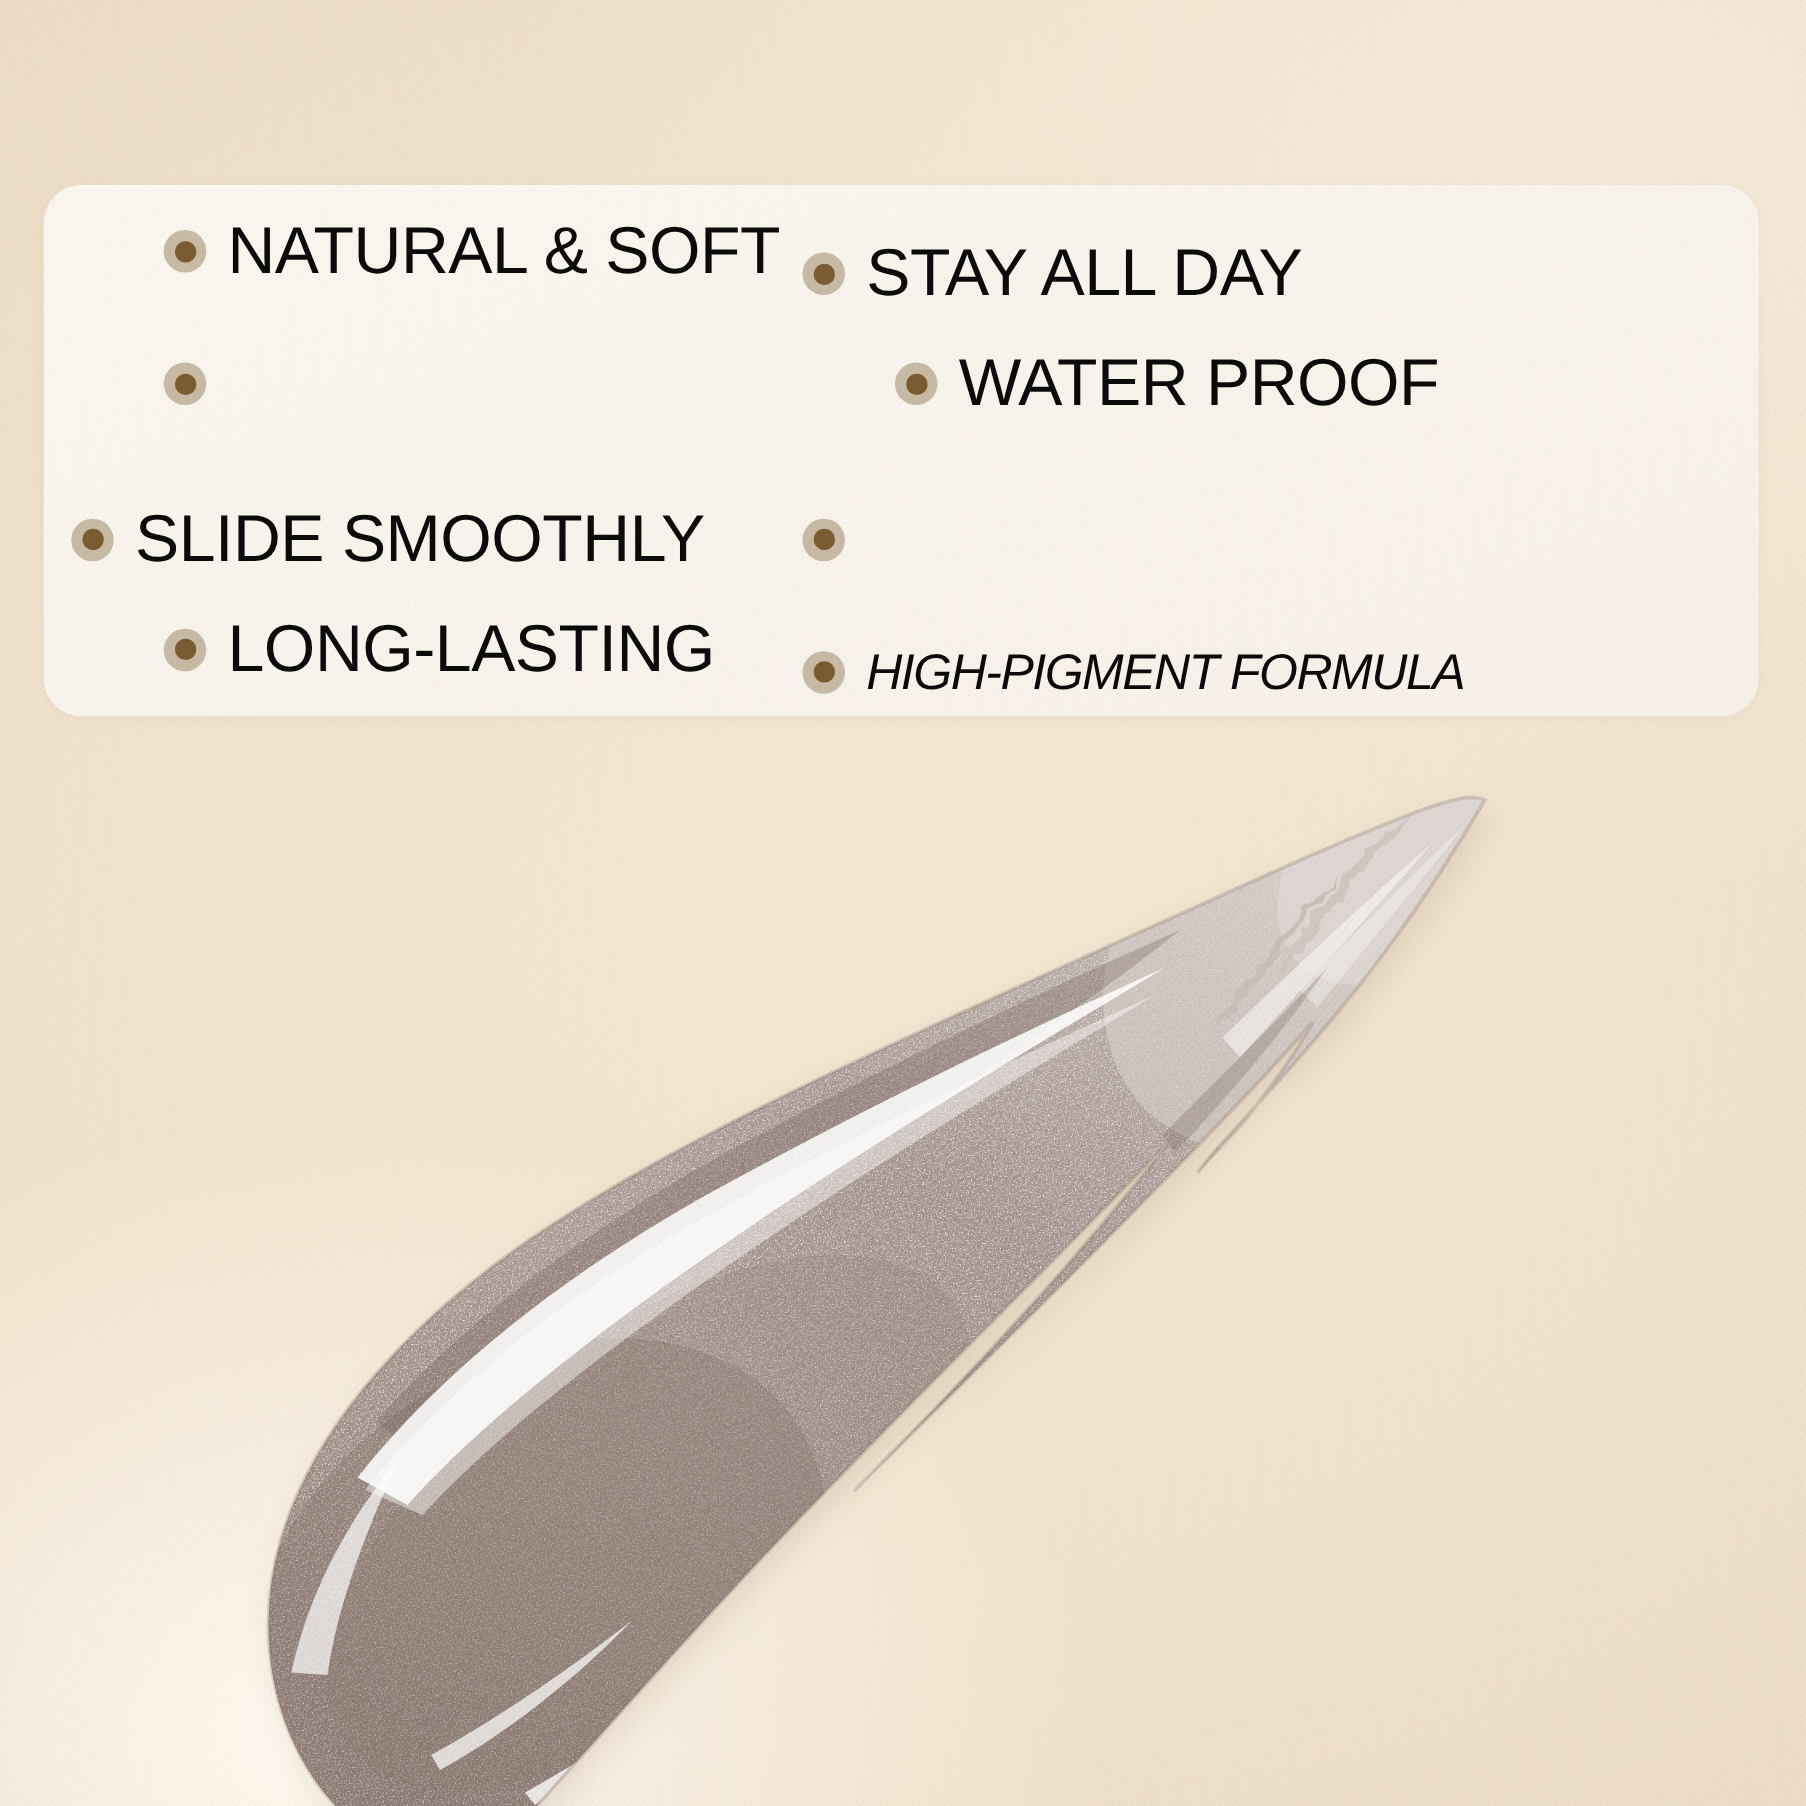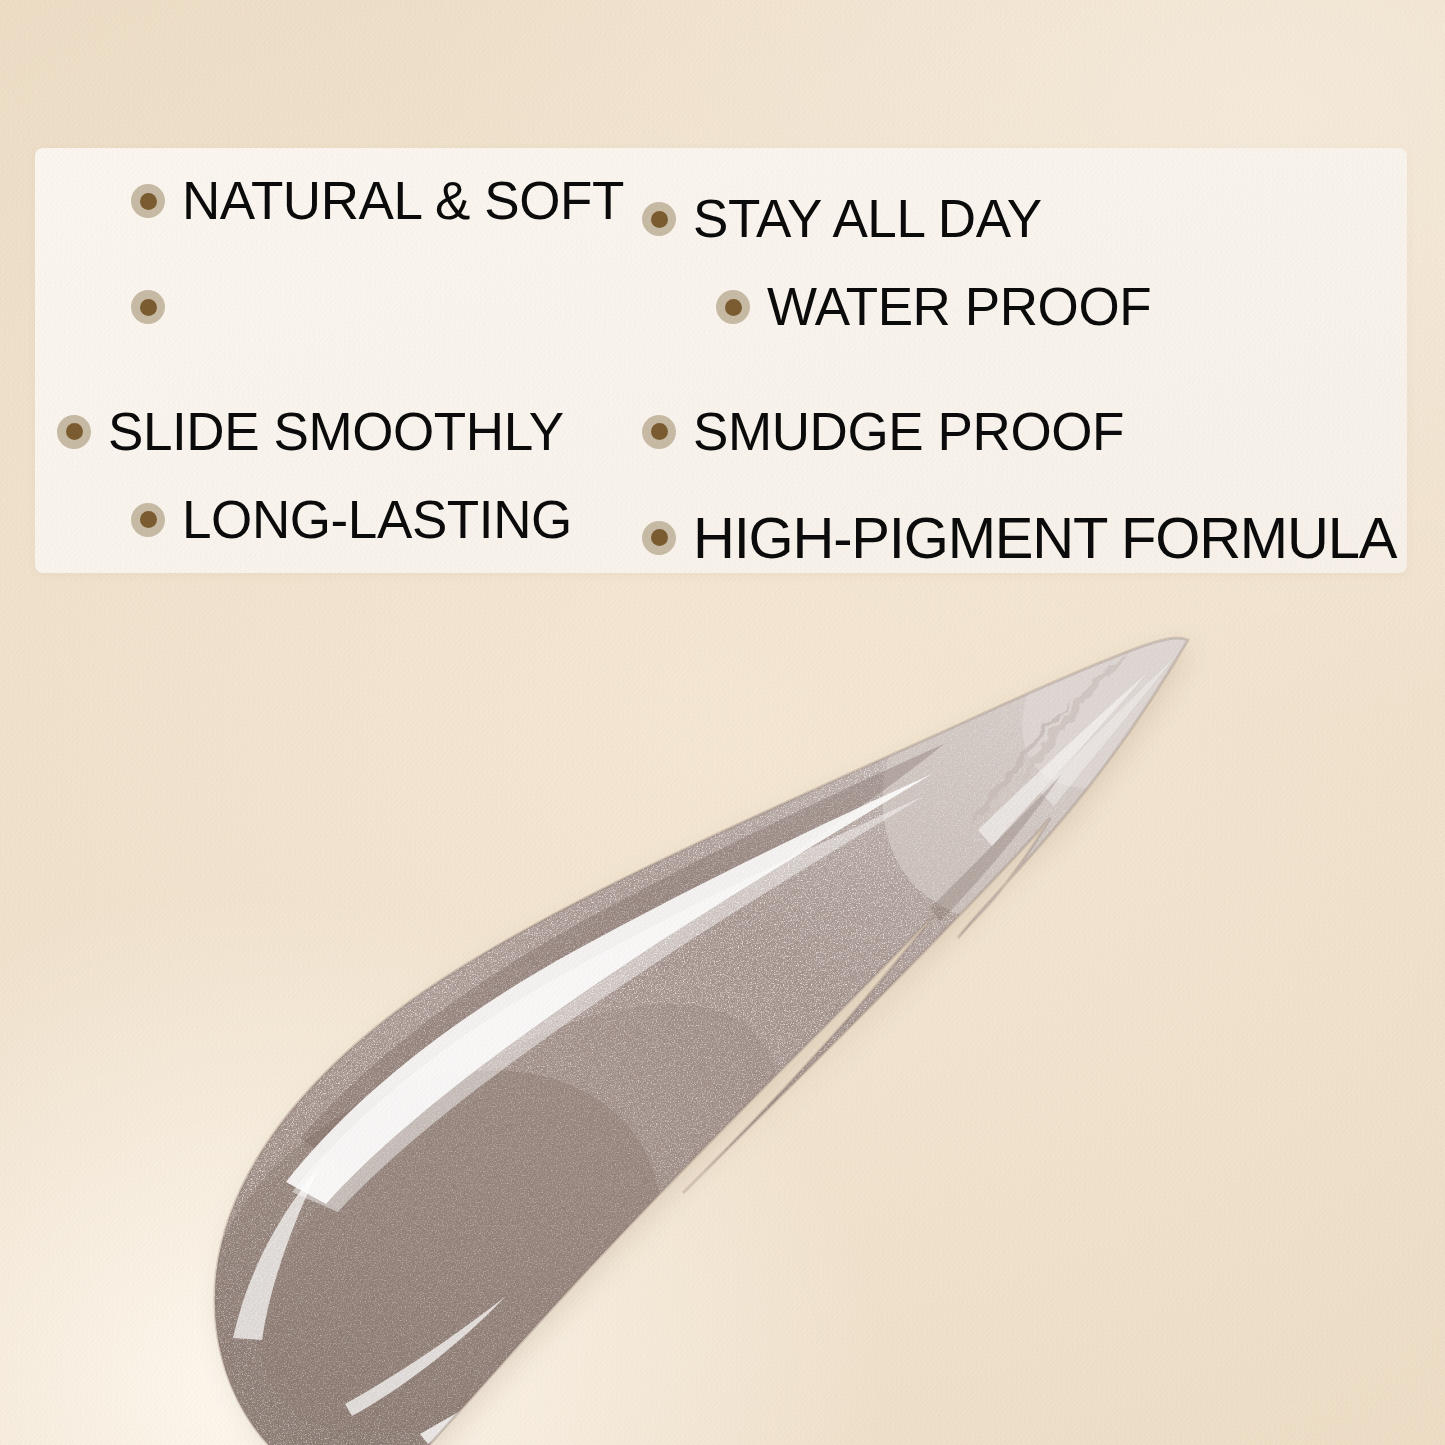--- a/index.html
+++ b/index.html
@@ -68,21 +68,21 @@
   }
 
   
   #features-card {
     position: absolute;
     left: 35px;
     top: 148px;
     width: 1372px;
     height: 425px;
     background: linear-gradient(160deg, #fbf6f0 0%, #f9f4ee 40%, #f7f1ea 100%);
-    border-radius: 8px;
+    border-radius: 30px;
     box-shadow: 0 2px 10px rgba(150,125,95,0.07);
   }
 
   #features-grid {
     position: absolute;
     inset: 0;
     display: grid;
     grid-template-columns: 585px 787px;
     grid-template-rows: repeat(4, 1fr);
     align-items: center;
@@ -122,22 +122,23 @@
   .feature-label {
     font-family: "Liberation Sans", sans-serif;
     font-weight: 400;
     font-size: 53px;
     line-height: 58px;
     color: #0b0b0b;
     letter-spacing: -0.4px;
     white-space: nowrap;
   }
   .feature-label.tight {
-    font-size: 58px;
+    font-size: 40px;
     letter-spacing: -1.2px;
+    font-style: italic;
   }
 
   
   #swatch-area {
     position: absolute;
     left: 0;
     top: 578px;
     width: 1445px;
     height: 867px;
   }
@@ -181,21 +182,20 @@
 
       <div class="feature-item col-right">
         <span class="feature-label-wrap" style="display:contents">
           <span class="bullet"></span>
           <span class="feature-label">SLIDE SMOOTHLY</span>
         </span>
       </div>
 
       <div class="feature-item col-right">
         <span class="bullet"></span>
-        <span class="feature-label">SMUDGE PROOF</span>
       </div>
 
       <div class="feature-item col-left">
         <span class="bullet"></span>
         <span class="feature-label">LONG-LASTING</span>
       </div>
 
       <div class="feature-item col-right">
         <span class="bullet"></span>
         <span class="feature-label tight">HIGH-PIGMENT FORMULA</span>

